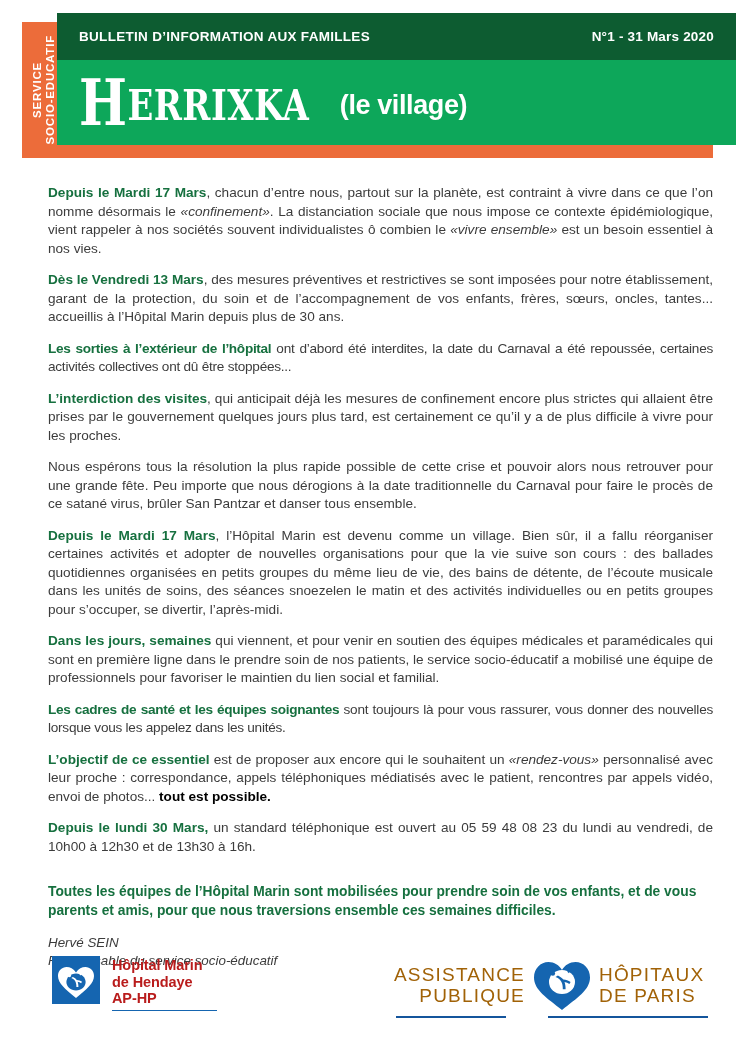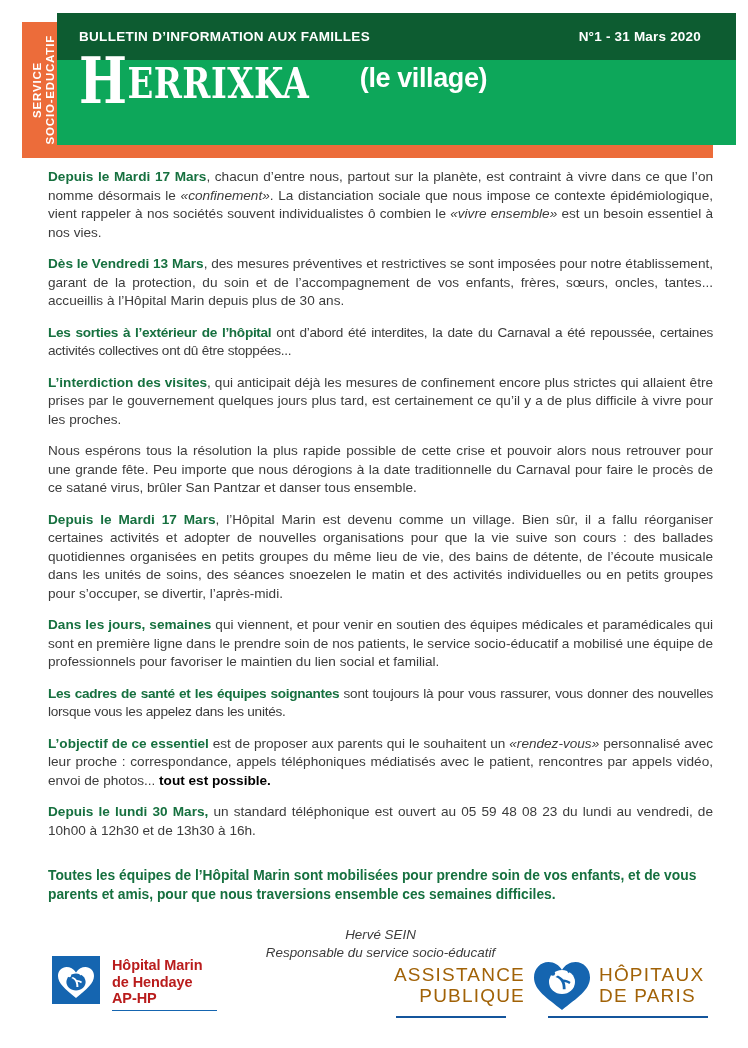--- a/index.html
+++ b/index.html
@@ -74,21 +74,21 @@
   }
   .header-darkband-inner {
     position: absolute;
     left: 0;
     top: 0;
     right: 0;
     bottom: 0;
     display: flex;
     align-items: center;
     justify-content: space-between;
-    padding: 0 35px 0 22px;
+    padding: 0 22px 0 22px;
     box-sizing: border-box;
     border-radius: 23px;
   }
   .bulletin-title {
     color: #ffffff;
     font-weight: bold;
     font-size: 13.5px;
     letter-spacing: 0.3px;
   }
   .bulletin-issue {
@@ -105,22 +105,21 @@
     width: 679px;
     height: 85px;
     background: #0da75a;
   }
   .masthead {
     position: absolute;
     left: 22px;
     top: 0;
     height: 85px;
     display: flex;
-    align-items: flex-start;
-    gap: 20px;
+    align-items: center;
   }
   .masthead-word {
     color: #ffffff;
     font-family: "DejaVu Serif", serif;
     font-weight: bold;
     font-size: 36px;
     line-height: 1;
     letter-spacing: 0.5px;
     display: inline-block;
     transform: scaleY(1.18) scaleX(0.94);
@@ -143,21 +142,21 @@
     margin-left: 16px;
     letter-spacing: -0.4px;
     position: relative;
     top: 3px;
   }
 
   
   .content {
     position: absolute;
     left: 48px;
-    top: 168px;
+    top: 184px;
     width: 665px;
   }
   p.para {
     margin: 0 0 13px 0;
     font-size: 13.6px;
     line-height: 18.5px;
     text-align: justify;
     color: #3c3c3c;
     hyphens: none;
   }
@@ -177,22 +176,22 @@
 
   p.closing {
     margin: 26px 0 0 0;
     font-size: 13.8px;
     line-height: 19px;
     font-weight: bold;
     color: #16703f;
     text-align: left;
   }
   .signature {
-    margin-top: 22px;
-    text-align: center;
+    margin-top: 14px;
+    text-align: left;
     font-style: italic;
     font-size: 13.4px;
     line-height: 18px;
     color: #3c3c3c;
   }
 
   
   .footer {
     position: absolute;
     left: 0;
@@ -313,21 +312,21 @@
   <p class="para"><span class="lead">L’interdiction des visites</span><span>, qui anticipait déjà les mesures de confinement encore plus strictes qui allaient être prises par le gouvernement quelques jours plus tard, est certainement ce qu’il y a de plus difficile à vivre pour les proches.</span></p>
 
   <p class="para"><span>Nous espérons tous la résolution la plus rapide possible de cette crise et pouvoir alors nous retrouver pour une grande fête. Peu importe que nous dérogions à la date traditionnelle du Carnaval pour faire le procès de ce satané virus, brûler San Pantzar et danser tous ensemble.</span></p>
 
   <p class="para"><span class="lead">Depuis le Mardi 17 Mars</span><span>, l’Hôpital Marin est devenu comme un village. Bien sûr, il a fallu réorganiser certaines activités et adopter de nouvelles organisations pour que la vie suive son cours : des ballades quotidiennes organisées en petits groupes du même lieu de vie, des bains de détente, de l’écoute musicale dans les unités de soins, des séances snoezelen le matin et des activités individuelles ou en petits groupes pour s’occuper, se divertir, l’après-midi.</span></p>
 
   <p class="para"><span class="lead">Dans les jours, semaines</span><span> qui viennent, et pour venir en soutien des équipes médicales et paramédicales qui sont en première ligne dans le prendre soin de nos patients, le service socio-éducatif a mobilisé une équipe de professionnels pour favoriser le maintien du lien social et familial.</span></p>
 
   <p class="para tight"><span class="lead-tight">Les cadres de santé et les équipes soignantes</span><span> sont toujours là pour vous rassurer, vous donner des nouvelles lorsque vous les appelez dans les unités.</span></p>
 
-  <p class="para"><span class="lead">L’objectif de ce essentiel</span><span> est de proposer aux parents qui le souhaitent un </span><span class="ital">«rendez-vous»</span><span> personnalisé avec leur proche : correspondance, appels téléphoniques médiatisés avec le patient, rencontres par appels vidéo, envoi de photos... </span><span class="bold-dark">tout est possible.</span></p>
+  <p class="para"><span class="lead">L’objectif de ce essentiel</span><span> est de proposer aux encore qui le souhaitent un </span><span class="ital">«rendez-vous»</span><span> personnalisé avec leur proche : correspondance, appels téléphoniques médiatisés avec le patient, rencontres par appels vidéo, envoi de photos... </span><span class="bold-dark">tout est possible.</span></p>
 
   <p class="para"><span class="lead">Depuis le lundi 30 Mars,</span><span> un standard téléphonique est ouvert au 05 59 48 08 23 du lundi au vendredi, de 10h00 à 12h30 et de 13h30 à 16h.</span></p>
 
   <p class="closing">Toutes les équipes de l’Hôpital Marin sont mobilisées pour prendre soin de vos enfants, et de vous parents et amis, pour que nous traversions ensemble ces semaines difficiles.</p>
 
   <div class="signature">
     <div>Hervé SEIN</div>
     <div>Responsable du service socio-éducatif</div>
   </div>
 </div>

